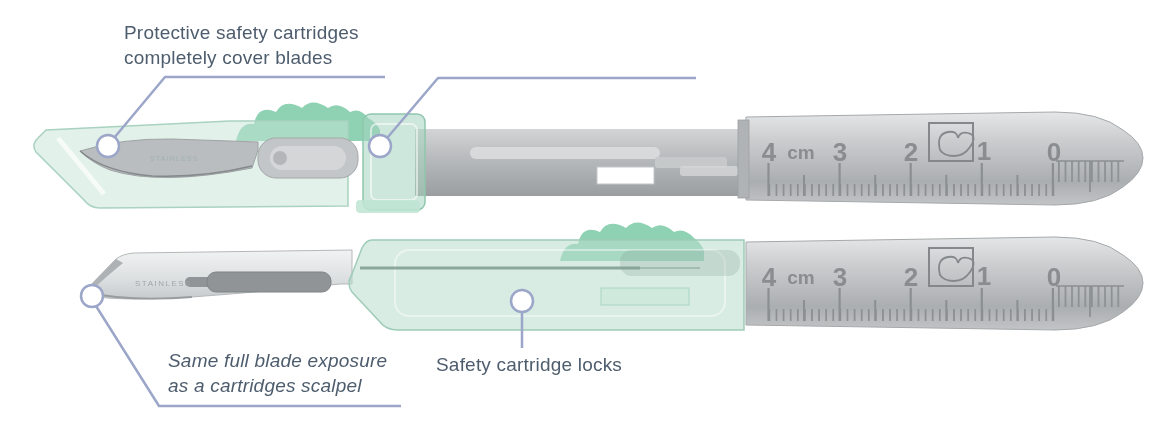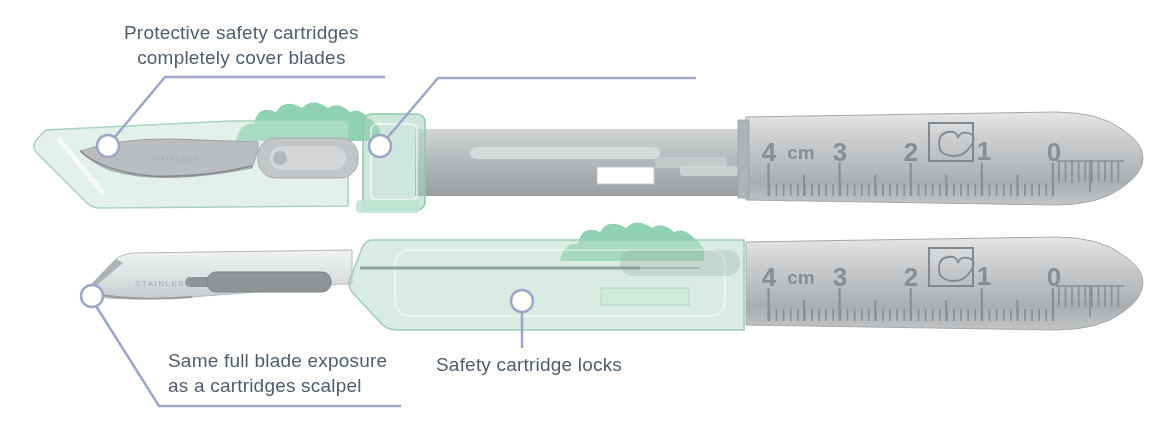--- a/index.html
+++ b/index.html
@@ -11,23 +11,23 @@
     font-family:"Liberation Sans",sans-serif;
   }
   .stage svg{position:absolute;left:0;top:0;}
   .callout{
     position:absolute;
     font:400 19px/25px "Liberation Sans",sans-serif;
     color:#4e5d6e;
     letter-spacing:.2px;
     white-space:nowrap;
   }
-  .c1{left:124px;top:20px;text-align:center;}
+  .c1{left:124px;top:20px;}
   .c2{left:454px;top:20px;}
-  .c3{left:168px;top:348px;}
+  .c3{left:168px;top:348px;font-style:italic;}
   .c4{left:436px;top:352px;text-align:right;}
   .ruler-num{font:700 26px "Liberation Sans",sans-serif;fill:#84888b;opacity:.9;}
   .ruler-cm{font:700 19px "Liberation Sans",sans-serif;fill:#84888b;opacity:.9;}
   .engrave{font:400 8px "Liberation Sans",sans-serif;fill:#a2a6a8;letter-spacing:1.5px;}
   .engrave-faint{font:400 7px "Liberation Sans",sans-serif;fill:#9fb0ab;letter-spacing:1.2px;opacity:.85;}
 </style>
 </head>
 <body>
 
 <div class="stage">

